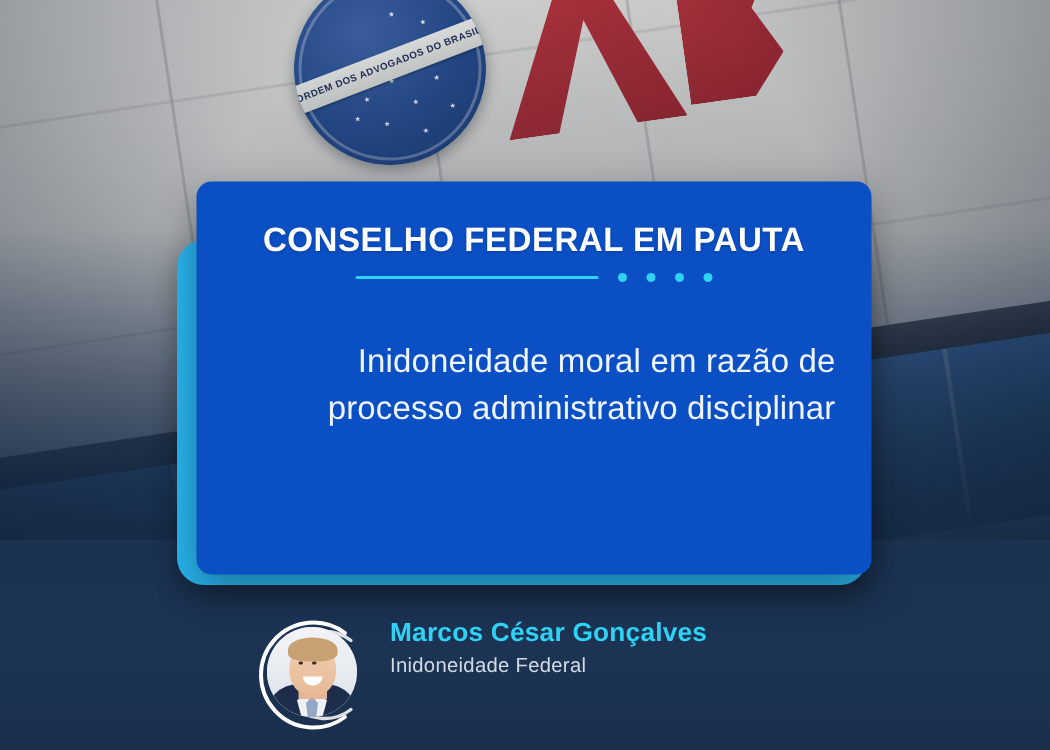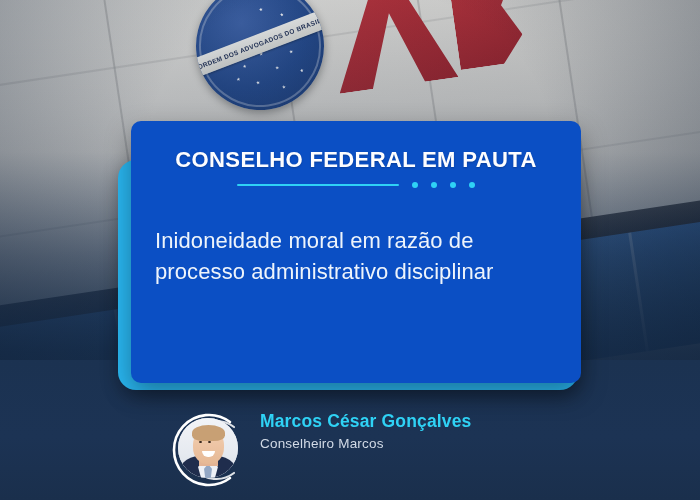--- a/index.html
+++ b/index.html
@@ -198,21 +198,21 @@
   }
   .divider-dots { display:flex; gap:13px; margin-left:4px; }
   .divider-dots i {
     display:block; width:6px; height:6px;
     border-radius:50%;
     background:#2fd2f5;
   }
 
   .card-body {
     position:absolute; left:24px; right:24px; top:104px;
-    text-align:left;
+    text-align:right;
     color:#eef4fb;
     font-size:22px;
     font-weight:400;
     line-height:1.42;
     letter-spacing:.1px;
   }
 
   
   .author {
     position:absolute; left:168px; top:411px;
@@ -396,17 +396,17 @@
         <div class="ph-face"></div>
         <div class="ph-hair"></div>
         <div class="ph-eye l"></div>
         <div class="ph-eye r"></div>
         <div class="ph-smile"></div>
       </div>
     </div>
 
     <div class="author-text">
       <div class="author-name">Marcos César Gonçalves</div>
-      <div class="author-role">Conselheiro Marcos</div>
+      <div class="author-role">Inidoneidade Federal</div>
     </div>
   </div>
 
 </div>
 
 </body></html>

